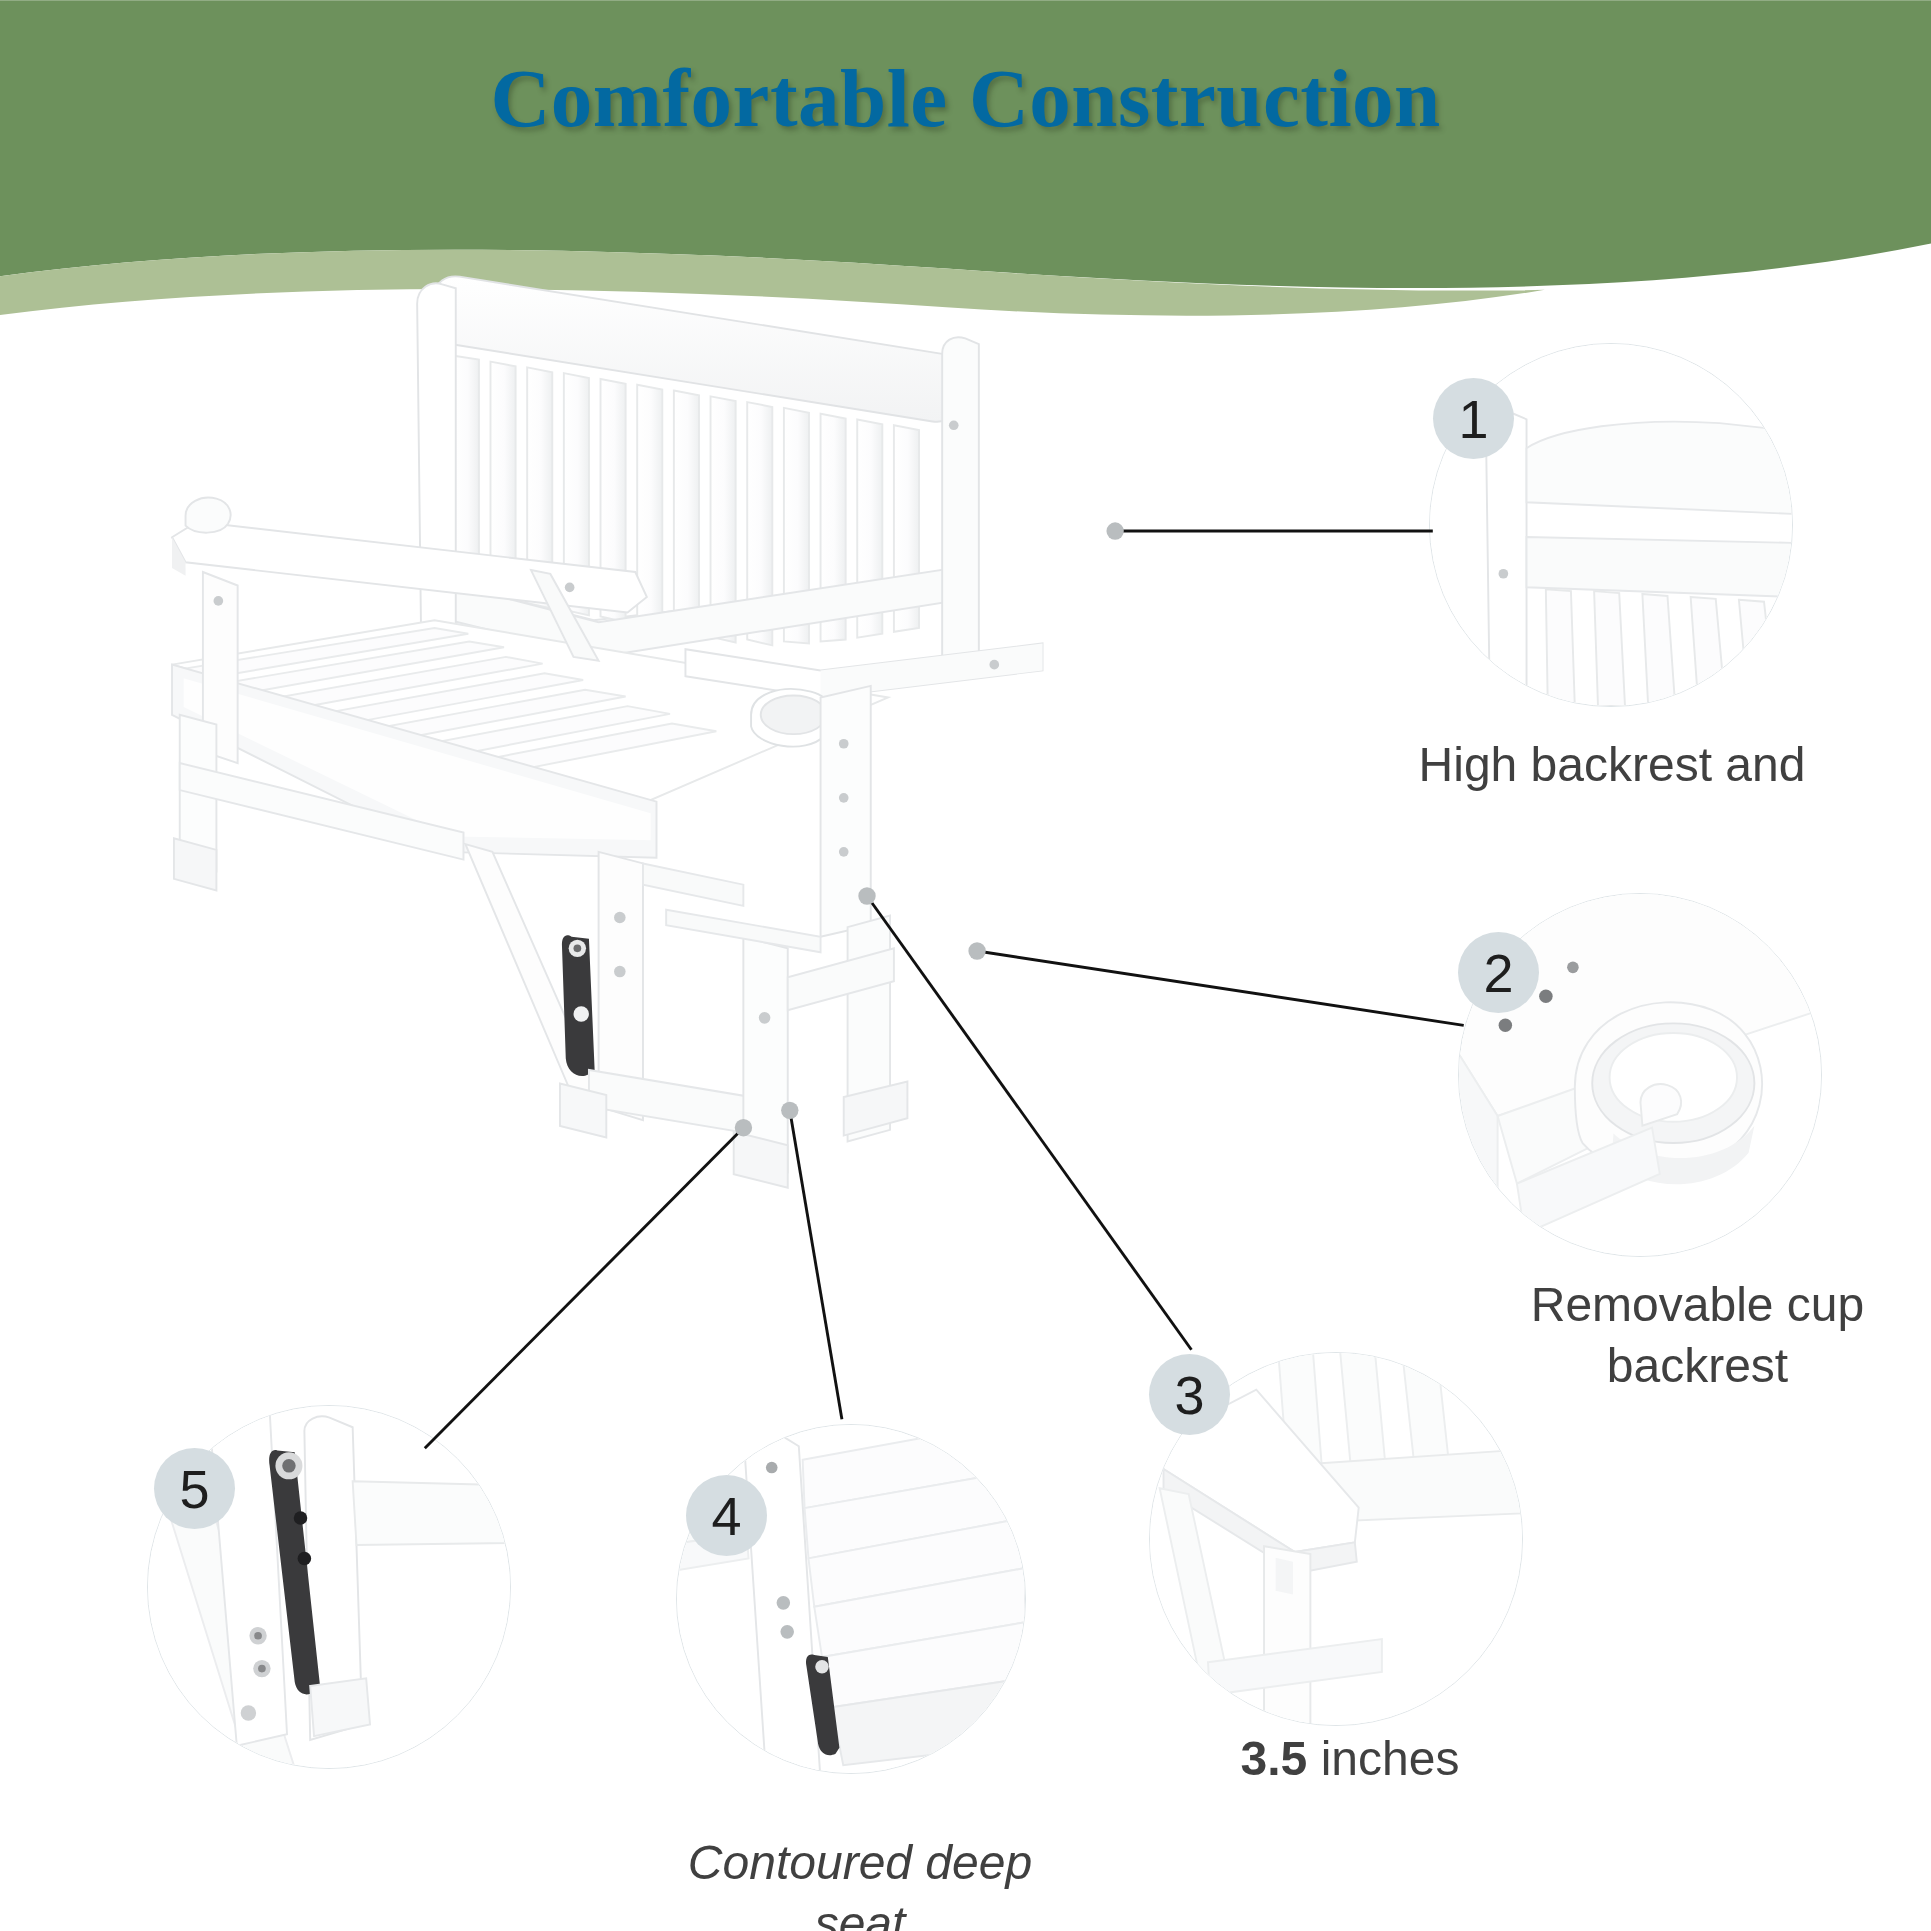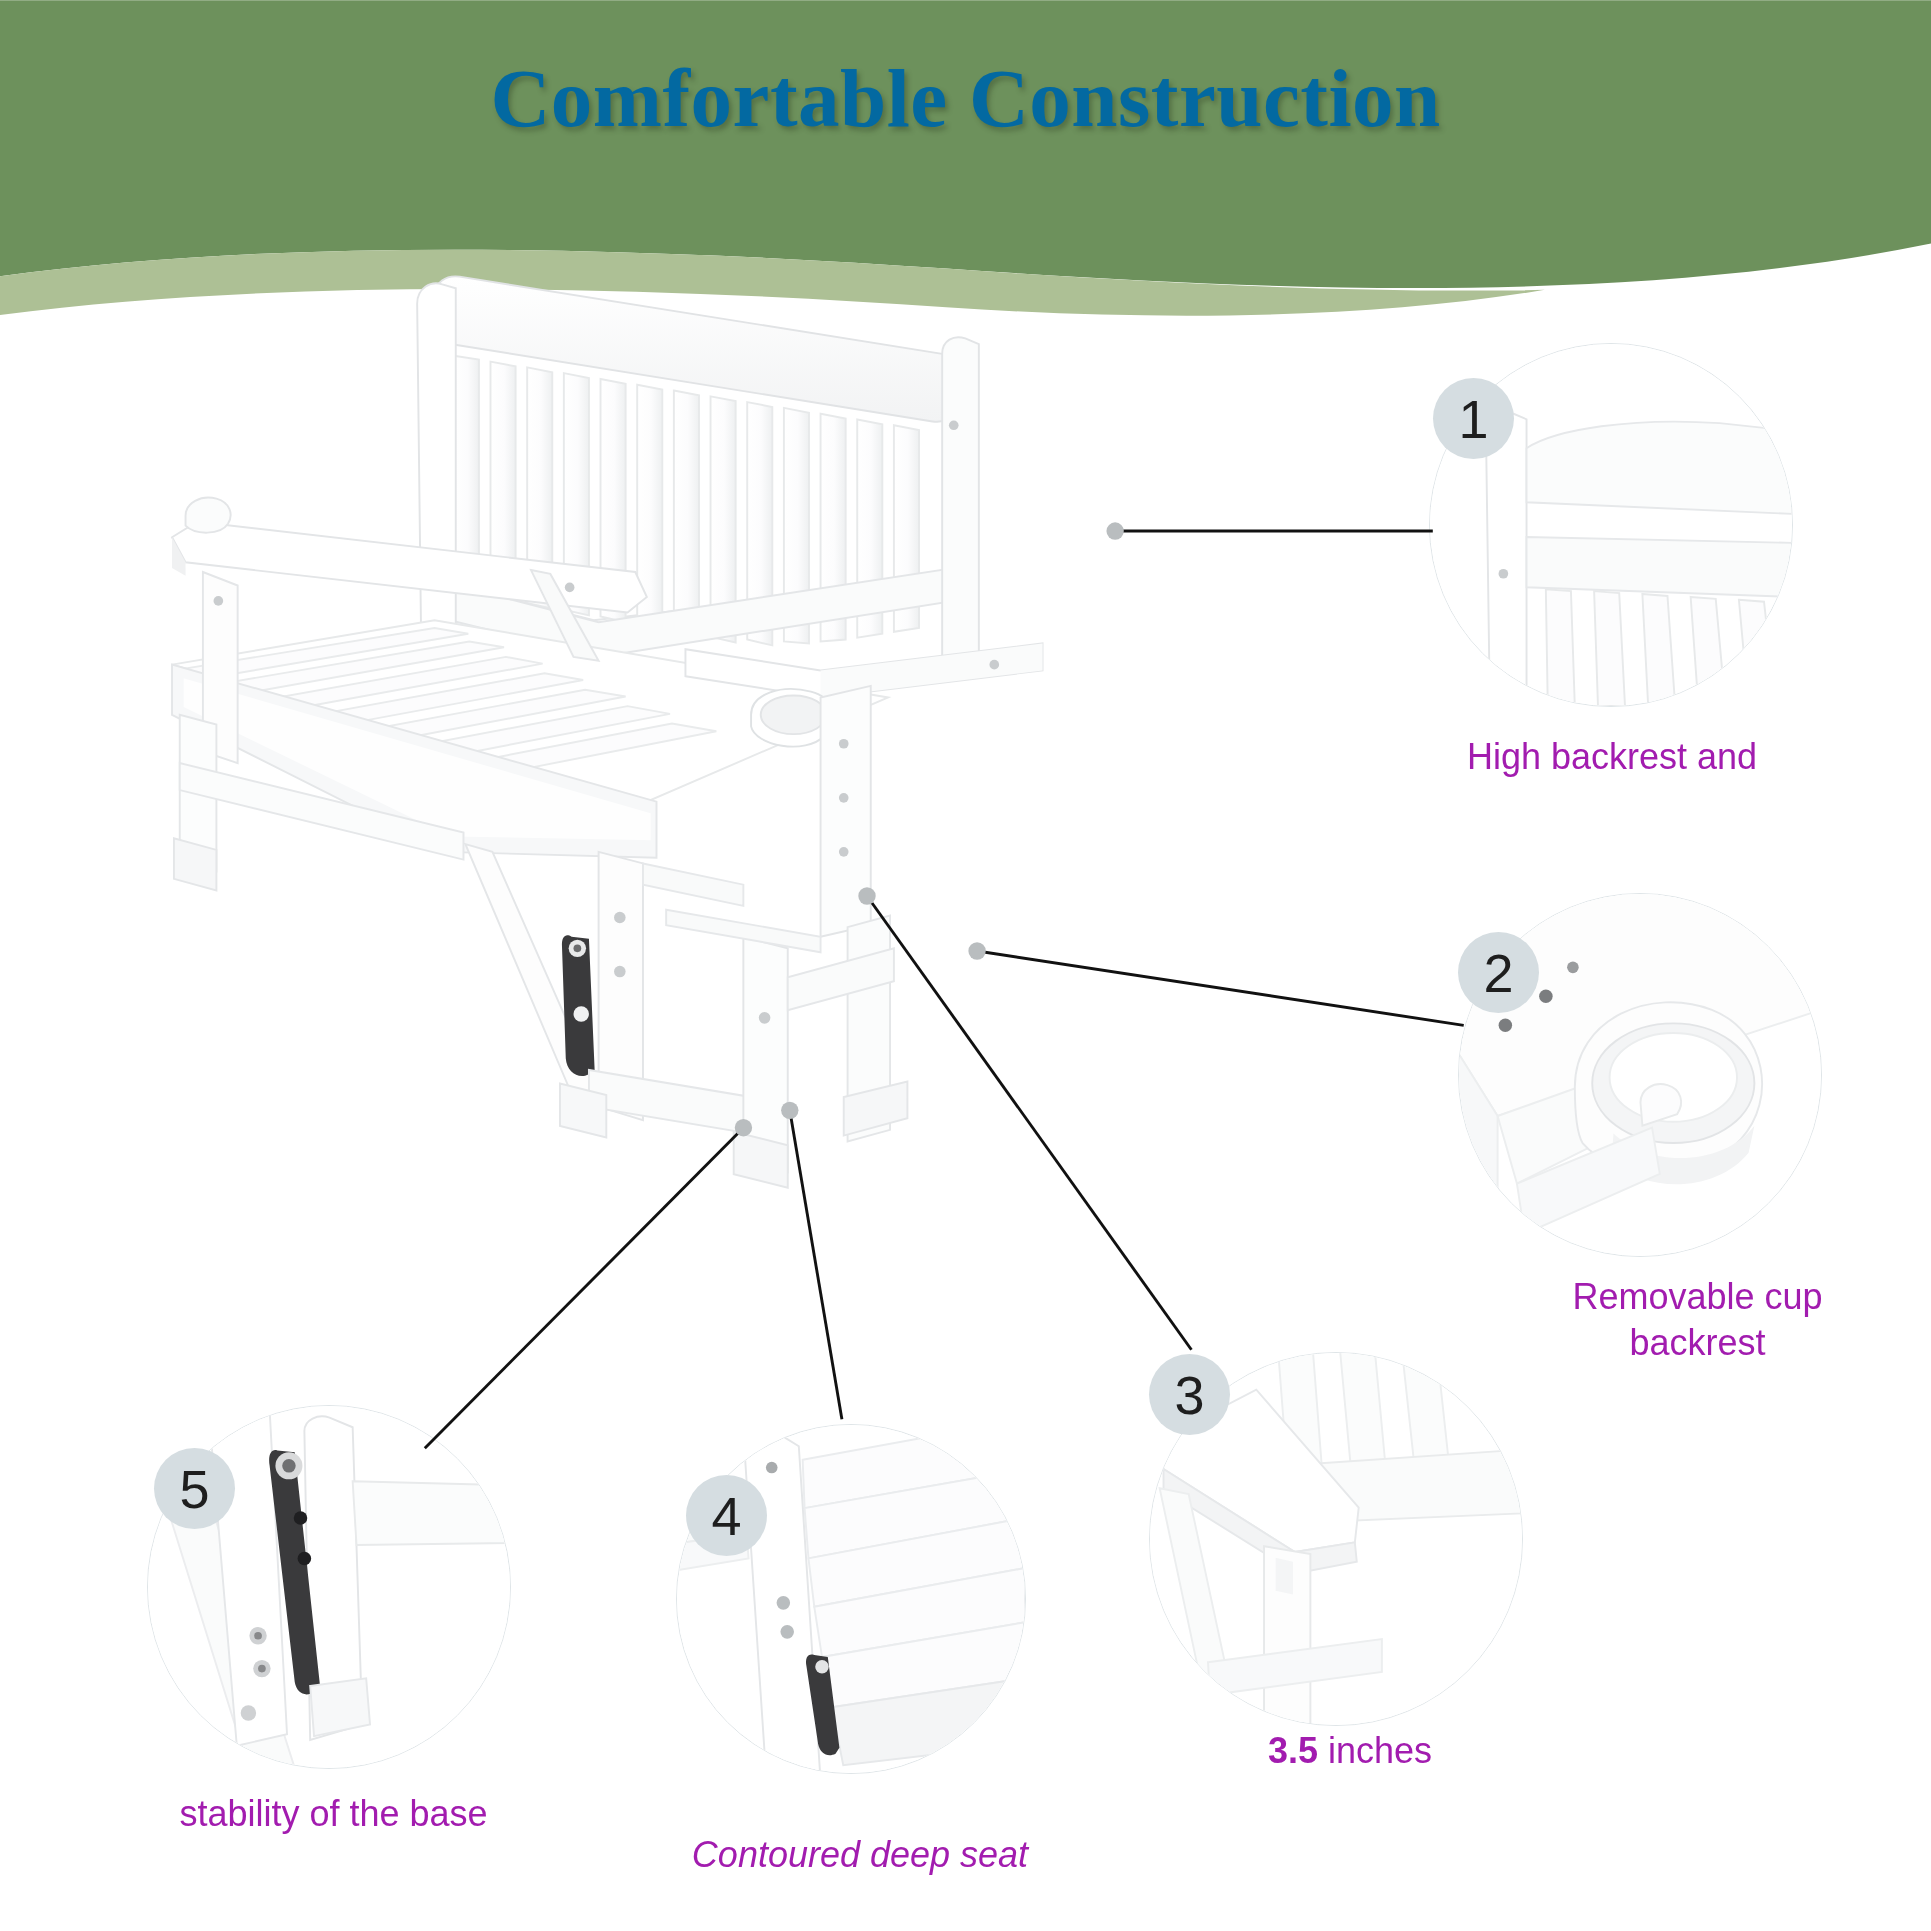--- a/index.html
+++ b/index.html
@@ -67,23 +67,23 @@
     display: flex;
     align-items: center;
     justify-content: center;
     font-family: "Liberation Sans", sans-serif;
     font-weight: 400;
     z-index: 6;
   }
   .callout-caption {
     position: absolute;
     text-align: center;
-    color: #a21caf;
+    color: #404040;
     font-family: "Liberation Sans", sans-serif;
-    font-size: 36px;
+    font-size: 48px;
     line-height: 1.28;
   }
   .callout-caption b { font-weight: bold; margin-left: 35px; }
 
   #leader-lines {
     position: absolute;
     left: 0; top: 0;
     width: 1931px; height: 1931px;
     pointer-events: none;
     z-index: 4;
@@ -401,18 +401,17 @@
         <circle cx="158" cy="116" r="7" fill="#1f1f21"></circle>
         <circle cx="162" cy="158" r="7" fill="#1f1f21"></circle>
 
         <path d="M168,290 L226,282 L230,330 L172,342 Z" fill="#f7f8f9" stroke="#e6e8ea" stroke-width="2"></path>
       </svg>
     </div>
     <div class="callout-badge" style="left:154px; top:1448px; width:81px; height:81px; font-size:54px;">
       <span>5</span>
     </div>
     <div class="callout-caption" style="left:92px; top:1791px; width:483px;">
-      <div>stability of the base</div>
     </div>
   </div>
 
 </div>
 
 
 </body></html>

